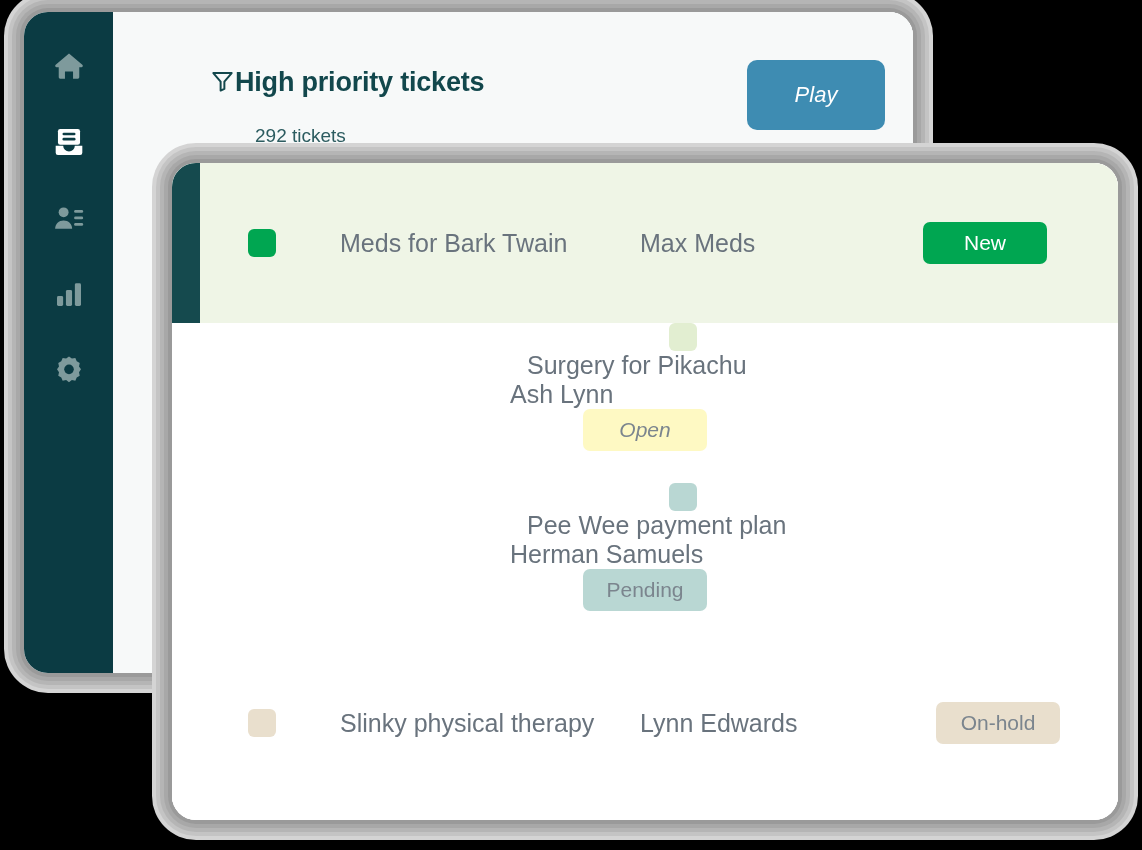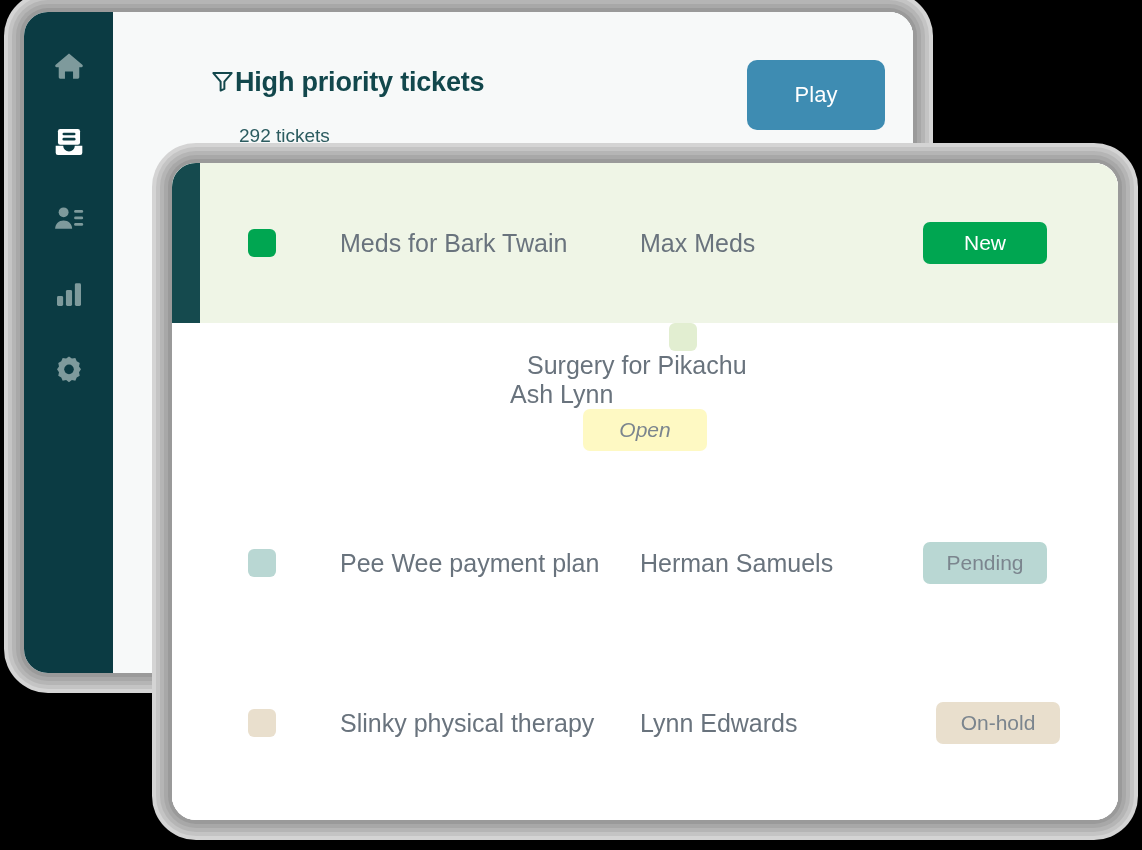--- a/index.html
+++ b/index.html
@@ -99,21 +99,21 @@
   .filter-icon { display: block; }
   .header-title {
     font-size: 27px;
     font-weight: bold;
     color: #12474c;
     letter-spacing: -0.2px;
     white-space: nowrap;
   }
   .header-sub {
     position: absolute;
-    left: 126px;
+    left: 142px;
     top: 113px;
     font-size: 19px;
     color: #2c5c60;
     white-space: nowrap;
     text-align: center;
   }
   .play-button {
     position: absolute;
     left: 634px;
     top: 48px;
@@ -122,20 +122,21 @@
     border-radius: 10px;
     background: #3e8cb2;
     color: #ffffff;
     font-size: 22px;
     border: none;
     cursor: pointer;
     font-family: "Liberation Sans", sans-serif;
     display: flex;
     align-items: center;
     justify-content: center;
+    font-style: italic;
   }
 
   
   #front-card-frame {
     left: 172px;
     top: 163px;
     width: 946px;
     height: 657px;
     border-radius: 24px;
   }
@@ -313,21 +314,21 @@
       </div>
       <div class="ticket-row" style="background: rgb(255, 255, 255); flex-direction: column;">
         <div class="row-accent" style="background: transparent;"></div>
         <div class="row-swatch" style="background: rgb(226, 238, 209);"></div>
         <div class="row-title">Surgery for Pikachu</div>
         <div class="row-person">Ash Lynn</div>
         <div class="row-badge-cell">
           <div class="status-badge" style="background: #fef9c3; color: rgb(123, 133, 142); font-style: italic;">Open</div>
         </div>
       </div>
-      <div class="ticket-row" style="background: rgb(255, 255, 255);">
+      <div class="ticket-row" style="background: rgb(255, 255, 255); flex-direction: column;">
         <div class="row-accent" style="background: transparent;"></div>
         <div class="row-swatch" style="background: rgb(185, 215, 211);"></div>
         <div class="row-title">Pee Wee payment plan</div>
         <div class="row-person">Herman Samuels</div>
         <div class="row-badge-cell">
           <div class="status-badge" style="background: rgb(185, 215, 211); color: rgb(123, 133, 142);">Pending</div>
         </div>
       </div>
       <div class="ticket-row" style="background: rgb(255, 255, 255);">
         <div class="row-accent" style="background: transparent;"></div>

